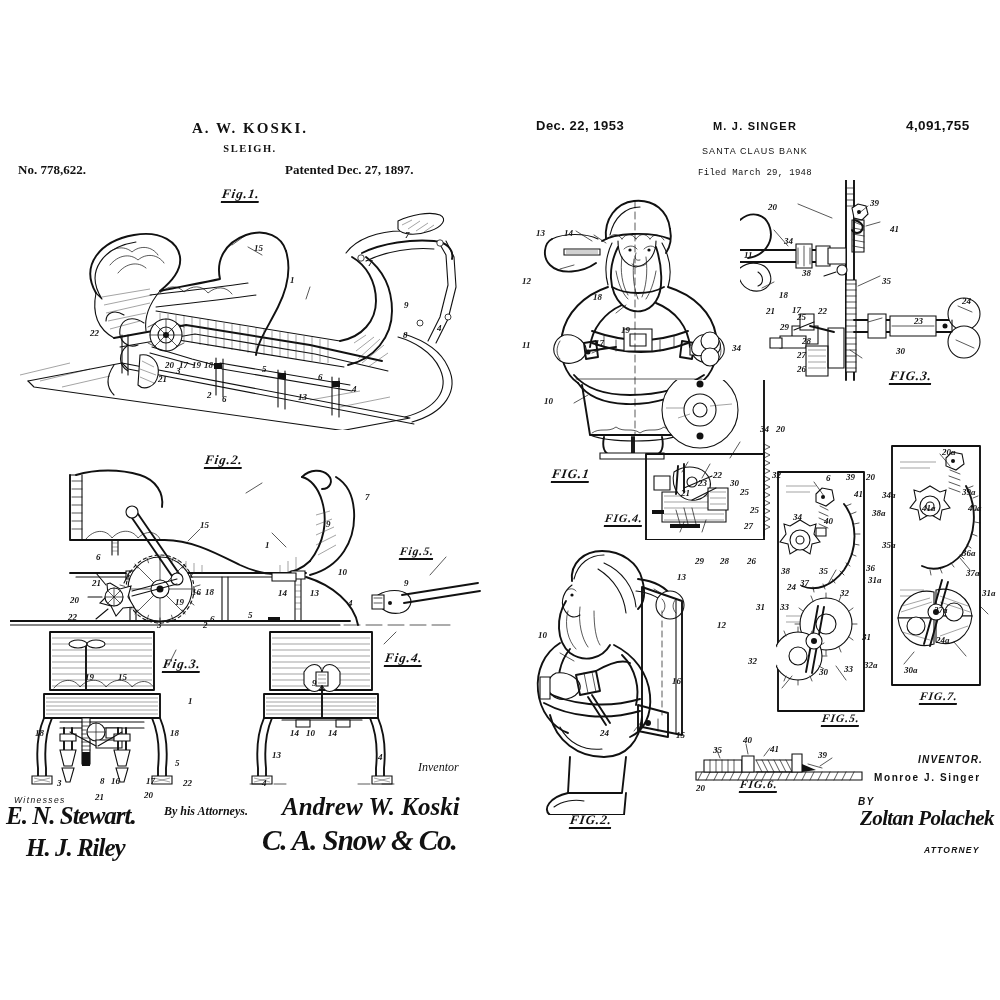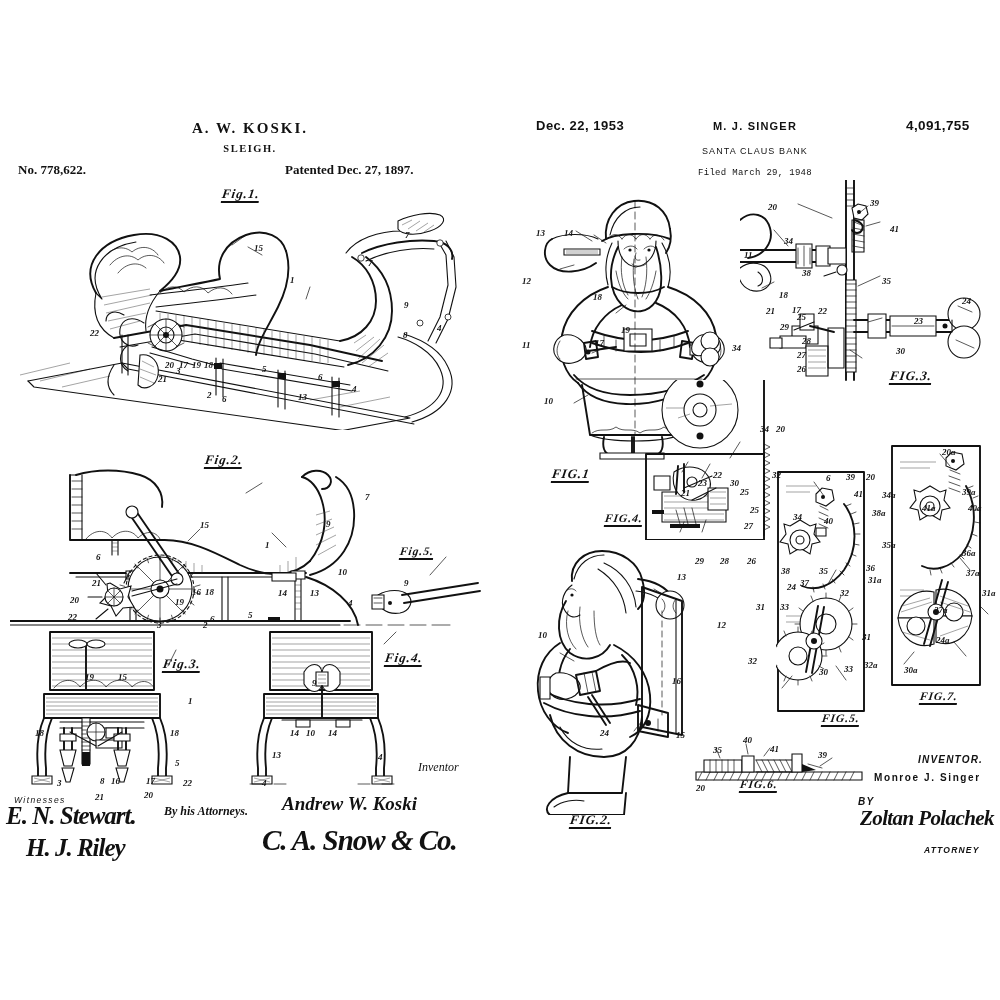--- a/index.html
+++ b/index.html
@@ -22,21 +22,21 @@
 
   .figlabel{position:absolute;font-family:"Liberation Serif",serif;font-weight:700;font-style:italic;font-size:13px;letter-spacing:1px;
             text-decoration:underline;text-decoration-thickness:1.6px;text-underline-offset:3px;transform:skewX(-8deg);}
   .figlabel.sm{font-size:11.5px;}
 
   .ref{position:absolute;font-family:"Liberation Serif",serif;font-style:italic;font-size:9px;font-weight:700;color:#141414;}
 
   .script{font-family:"Liberation Serif",serif;font-style:italic;}
   .sig{font-family:"Liberation Serif",serif;font-style:italic;font-weight:700;}
   .sig-lg{font-size:25px;letter-spacing:-1px;}
-  .sig-md{font-size:19px;}
+  .sig-md{font-size:25px;}
   .sig-sm{font-size:12px;}
   .tiny-cap{font-family:"Liberation Sans",sans-serif;font-size:8.5px;letter-spacing:1.4px;}
   .inv-cap{font-family:"Liberation Sans",sans-serif;font-weight:700;font-style:italic;font-size:10px;letter-spacing:1.2px;}
   .inv-name{font-family:"Liberation Sans",sans-serif;font-weight:700;font-size:10px;letter-spacing:1.6px;}
   .abs{position:absolute;}
   svg{display:block;}
   .ln{fill:none;stroke:#111;stroke-width:1.1;stroke-linecap:round;stroke-linejoin:round;}
   .ln-t{fill:none;stroke:#111;stroke-width:0.7;stroke-linecap:round;}
   .ln-h{fill:none;stroke:#333;stroke-width:0.45;}
   .ln-b{fill:none;stroke:#111;stroke-width:1.9;stroke-linecap:round;stroke-linejoin:round;}

